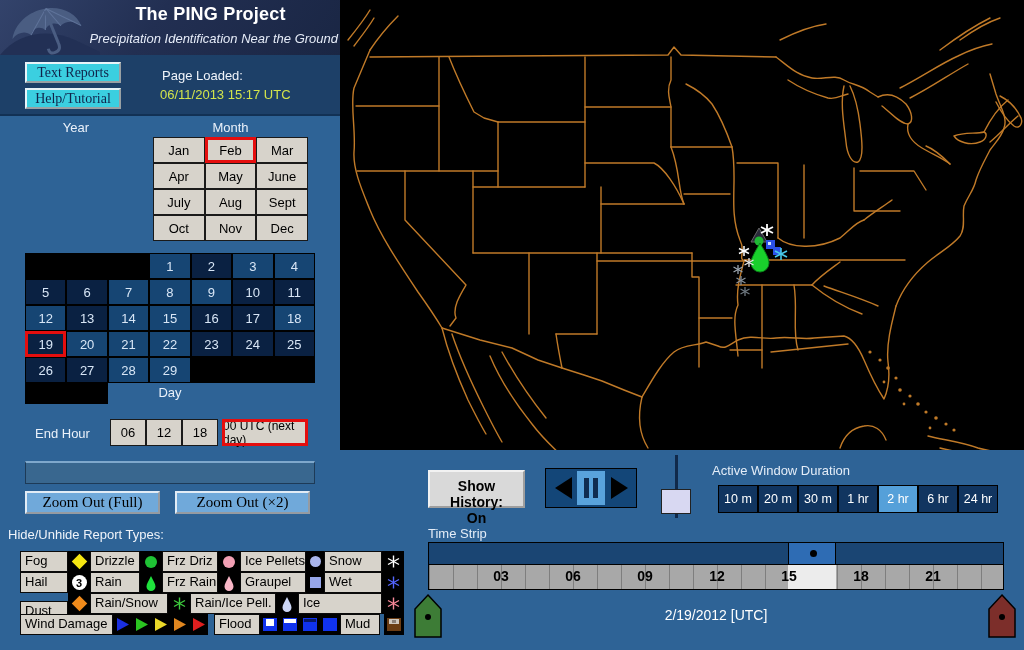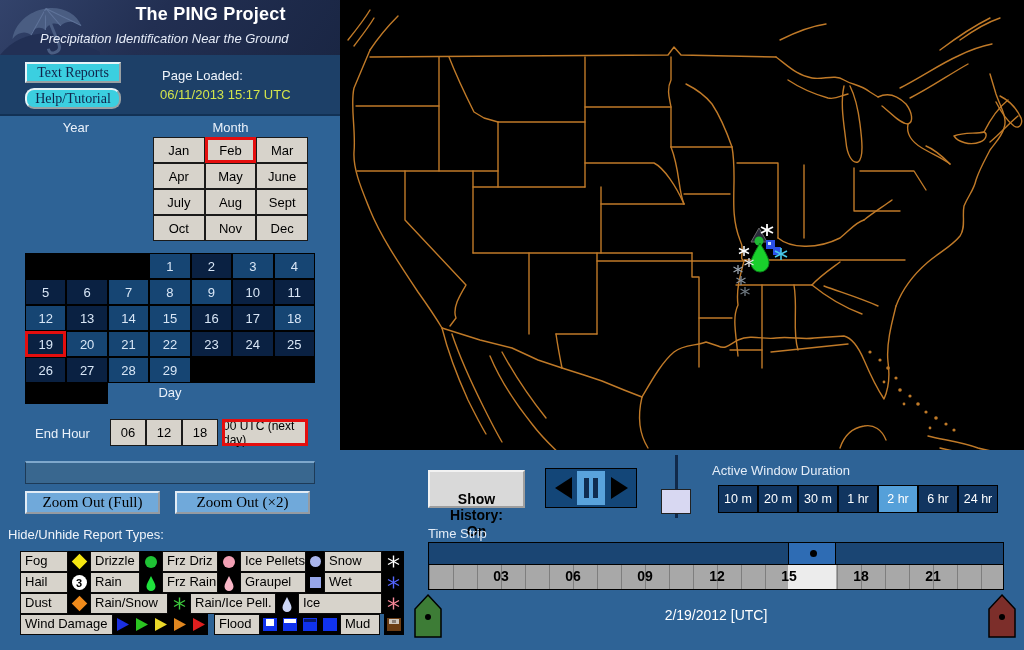--- a/index.html
+++ b/index.html
@@ -5,21 +5,21 @@
   * { box-sizing: border-box; margin: 0; padding: 0; }
   html,body { width:1024px; height:650px; }
   body { font-family:"Liberation Sans", sans-serif; background:#2e6396; overflow:hidden; }
   #page { position:relative; width:1024px; height:616px; background:#2e6396; }
 
   
   #hdr1 { position:absolute; left:0; top:0; width:340px; height:55px;
           background:linear-gradient(125deg,#33436b 0%,#222f52 45%,#1a2644 100%); }
   #hdr1 .title { position:absolute; left:85px; right:4px; top:4px; text-align:center;
           color:#fff; font-size:18px; font-weight:bold; letter-spacing:.2px; }
-  #hdr1 .subtitle { position:absolute; left:40px; right:2px; top:31px; text-align:left;
+  #hdr1 .subtitle { position:absolute; left:40px; right:2px; top:31px; text-align:right;
           color:#e6ecf8; font-size:13px; font-style:italic; }
   #umbrella { position:absolute; left:0; top:0; }
   #hdr2 { position:absolute; left:0; top:55px; width:340px; height:61px; background:#1d4068;
           border-bottom:2px solid #123154; }
   .cyanbtn { position:absolute; left:25px; width:96px; height:21px; background:#3bcfe0;
           border:2px outset #e8f4f8; color:#10234a; font-family:"Liberation Serif",serif;
           font-size:14px; text-align:center; line-height:16px; }
   #pl-label { position:absolute; left:162px; top:13px; color:#f0f4fa; font-size:13px; }
   #pl-value { position:absolute; left:160px; top:32px; color:#d3e44b; font-size:13px; }
 
@@ -57,21 +57,21 @@
   .ricon { background:#000; border:1px solid #000; height:21px; display:flex;
            align-items:center; justify-content:center; }
   .dia { width:11px; height:11px; transform:rotate(45deg); }
   .circ { border-radius:50%; }
   .badge3 { width:15px; height:15px; border-radius:50%; background:#fff; color:#000;
             font-size:11px; font-weight:bold; display:flex; align-items:center; justify-content:center; }
 
   
   #show-history { position:absolute; left:428px; top:470px; width:97px; height:38px;
             background:#d9d9d9; border:2px outset #f2f2f2; text-align:center;
-            font-size:14px; font-weight:bold; color:#000; padding-top:19px; }
+            font-size:14px; font-weight:bold; color:#000; padding-top:6px; }
   #playbox { position:absolute; left:545px; top:468px; width:92px; height:40px;
             background:#134678; border:1px solid #000; display:flex; align-items:center;
             justify-content:space-between; padding:0 4px; }
   .tri-l { width:0; height:0; border-right:17px solid #000; border-top:11px solid transparent;
             border-bottom:11px solid transparent; }
   .tri-r { width:0; height:0; border-left:17px solid #000; border-top:11px solid transparent;
             border-bottom:11px solid transparent; }
   #pausebtn { width:28px; height:34px; background:#59a3dc; display:flex; gap:4px;
             align-items:center; justify-content:center; }
   #pausebtn .bar { width:5px; height:20px; background:#0f2c50; }
@@ -120,21 +120,21 @@
         <path d="M50,8 L30,31 M50,8 L45,29 M50,8 L61,28 M50,8 L81,32" stroke="#5f739a" stroke-width="1" fill="none"></path>
         <path d="M49,10 L55,44 Q57,52 50,53 Q44,54 44,48" stroke="#4a5d82" stroke-width="3" fill="none"></path>
       </g>
     </svg>
     <div class="title">The PING Project</div>
     <div class="subtitle">Precipitation Identification Near the Ground</div>
   </div>
 
   <div id="hdr2">
     <button class="cyanbtn" style="top:7px;">Text Reports</button>
-    <button class="cyanbtn" style="top:33px;border-radius:9px;">Help/Tutorial</button>
+    <button class="cyanbtn" style="top:33px;">Help/Tutorial</button>
     <div id="pl-label">Page Loaded:</div>
     <div id="pl-value">06/11/2013 15:17 UTC</div>
   </div>
 
   <div class="sec-label" style="left:25px; top:120px; width:102px;">Year</div>
   <div class="sec-label" style="left:153px; top:120px; width:155px;">Month</div>
 
 
   <div class="grid" style="left:153px; top:137px; grid-template-columns:repeat(3,51.67px); grid-auto-rows:26px;">
     <div class="gbtn">Jan</div>
@@ -261,21 +261,21 @@
           <g stroke="#5566ff" stroke-width="1.4">
             <path d="M6.5,0.5 V12.5"></path>
             <path d="M1,3.5 L12,9.5"></path>
             <path d="M1,9.5 L12,3.5"></path>
           </g>
         </svg>
     </div>
   </div>
 
   <div class="rrow" style="left:20px; top:593px;">
-    <div class="rlabel" style="width:48px;">Dust</div>
+    <div class="rlabel" style="width:48px;margin-top:8px;">Dust</div>
     <div class="ricon" style="width:22px;">
         <div class="dia" style="background:#ef8a1b;"></div>
       </div>
     <div class="rlabel" style="width:78px;">Rain/Snow</div>
     <div class="ricon" style="width:22px;">
       <svg width="13" height="13">
           <g stroke="#3ecb3e" stroke-width="1.4">
             <path d="M6.5,0.5 V12.5"></path>
             <path d="M1,3.5 L12,9.5"></path>
             <path d="M1,9.5 L12,3.5"></path>

